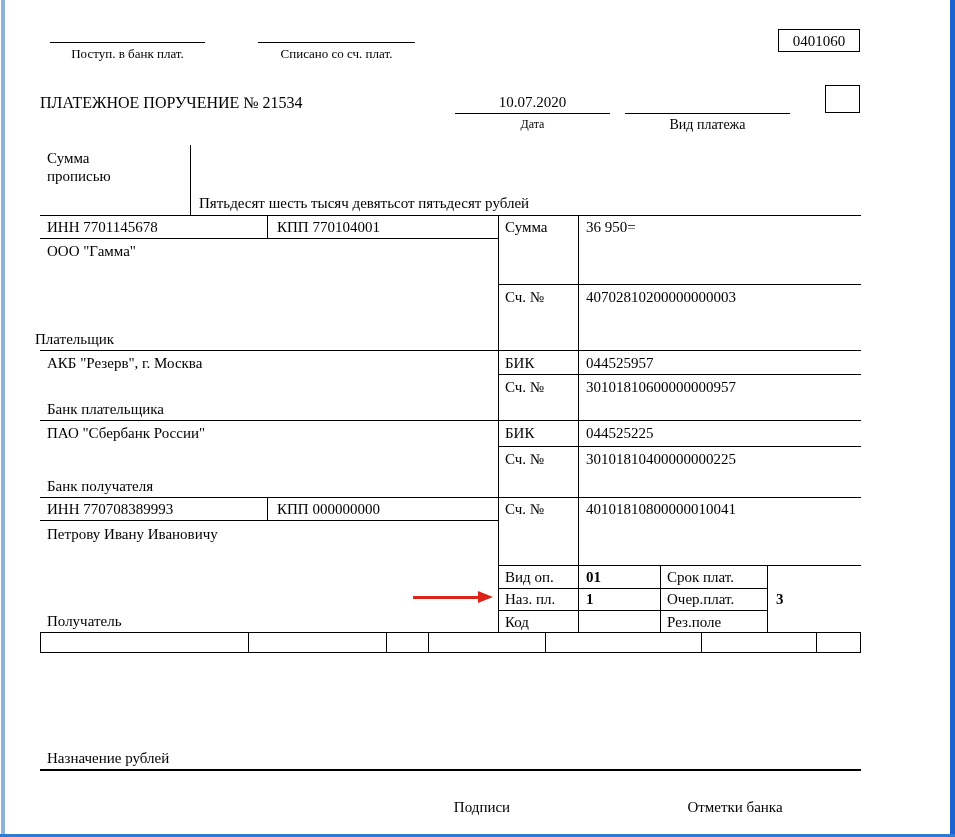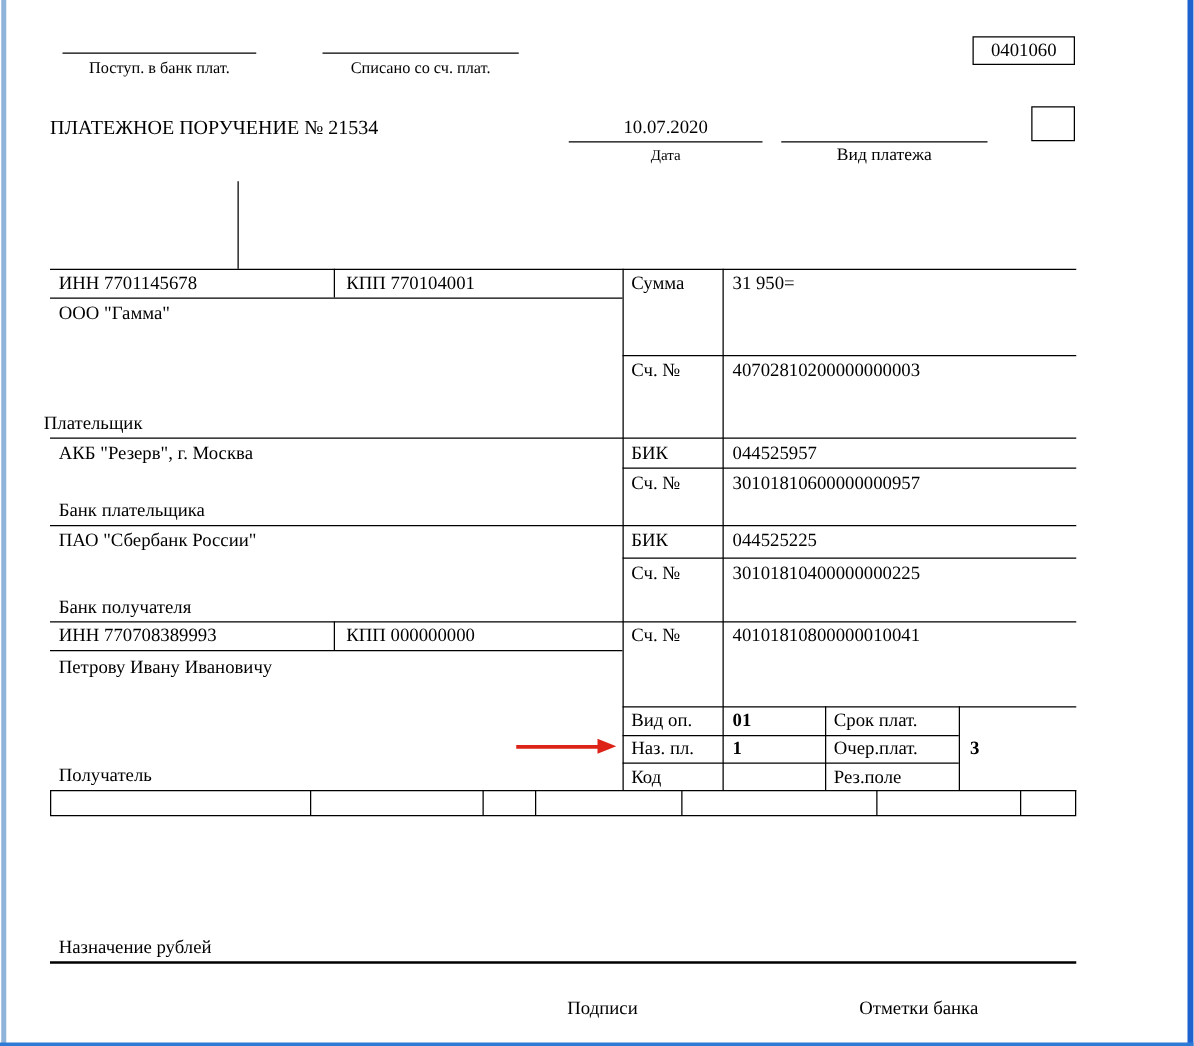--- a/index.html
+++ b/index.html
@@ -44,21 +44,23 @@
     <span>21534</span>
   </div>
 
   <div class="t ctr" style="left:455px; top:93px; width:155px;">10.07.2020</div>
   <div class="hl" style="left:455px; top:113px; width:155px;"></div>
   <div class="t xs ctr" style="left:455px; top:117px; width:155px;">Дата</div>
   <div class="hl" style="left:625px; top:113px; width:165px;"></div>
   <div class="t md ctr" style="left:625px; top:117px; width:165px;">Вид платежа</div>
   <div class="box" style="left:825px; top:85px; width:35px; height:28px;"></div>
 
+  <div class="t wrap" style="left:47px; top:149px; width:100px;">Сумма прописью</div>
   <div class="vl" style="left:190px; top:145px; height:70px;"></div>
+  <div class="t" style="left:199px; top:194px;">Пятьдесят шесть тысяч девятьсот пятьдесят рублей</div>
 
   <div class="hl" style="left:40px; top:215px; width:821px;"></div>
   <div class="hl" style="left:40px; top:238px; width:458px;"></div>
   <div class="hl" style="left:498px; top:284px; width:363px;"></div>
   <div class="hl" style="left:40px; top:350px; width:821px;"></div>
   <div class="hl" style="left:498px; top:374px; width:363px;"></div>
   <div class="hl" style="left:40px; top:420px; width:821px;"></div>
   <div class="hl" style="left:498px; top:446px; width:363px;"></div>
   <div class="hl" style="left:40px; top:497px; width:821px;"></div>
   <div class="hl" style="left:40px; top:520px; width:458px;"></div>
@@ -82,21 +84,21 @@
   <div class="vl" style="left:545px; top:632px; height:20px;"></div>
   <div class="vl" style="left:701px; top:632px; height:20px;"></div>
   <div class="vl" style="left:816px; top:632px; height:20px;"></div>
   <div class="vl" style="left:860px; top:632px; height:20px;"></div>
 
   <div class="t" style="left:47px; top:218px;">ИНН 7701145678</div>
   <div class="t" style="left:277px; top:218px;">КПП 770104001</div>
   <div class="t" style="left:47px; top:242px;">ООО "Гамма"</div>
   <div class="t" style="left:35px; top:330px;">Плательщик</div>
   <div class="t" style="left:505px; top:218px;">Сумма</div>
-  <div class="t" style="left:586px; top:218px;">31 950=</div>
+  <div class="t" style="left:586px; top:218px;">36 950=</div>
   <div class="t" style="left:505px; top:288px;">Сч. №</div>
   <div class="t" style="left:586px; top:288px;">40702810200000000003</div>
 
   <div class="t" style="left:47px; top:354px;">АКБ "Резерв", г. Москва</div>
   <div class="t" style="left:505px; top:354px;">БИК</div>
   <div class="t" style="left:586px; top:354px;">044525957</div>
   <div class="t" style="left:505px; top:378px;">Сч. №</div>
   <div class="t" style="left:586px; top:378px;">30101810600000000957</div>
   <div class="t" style="left:47px; top:400px;">Банк плательщика</div>
 

